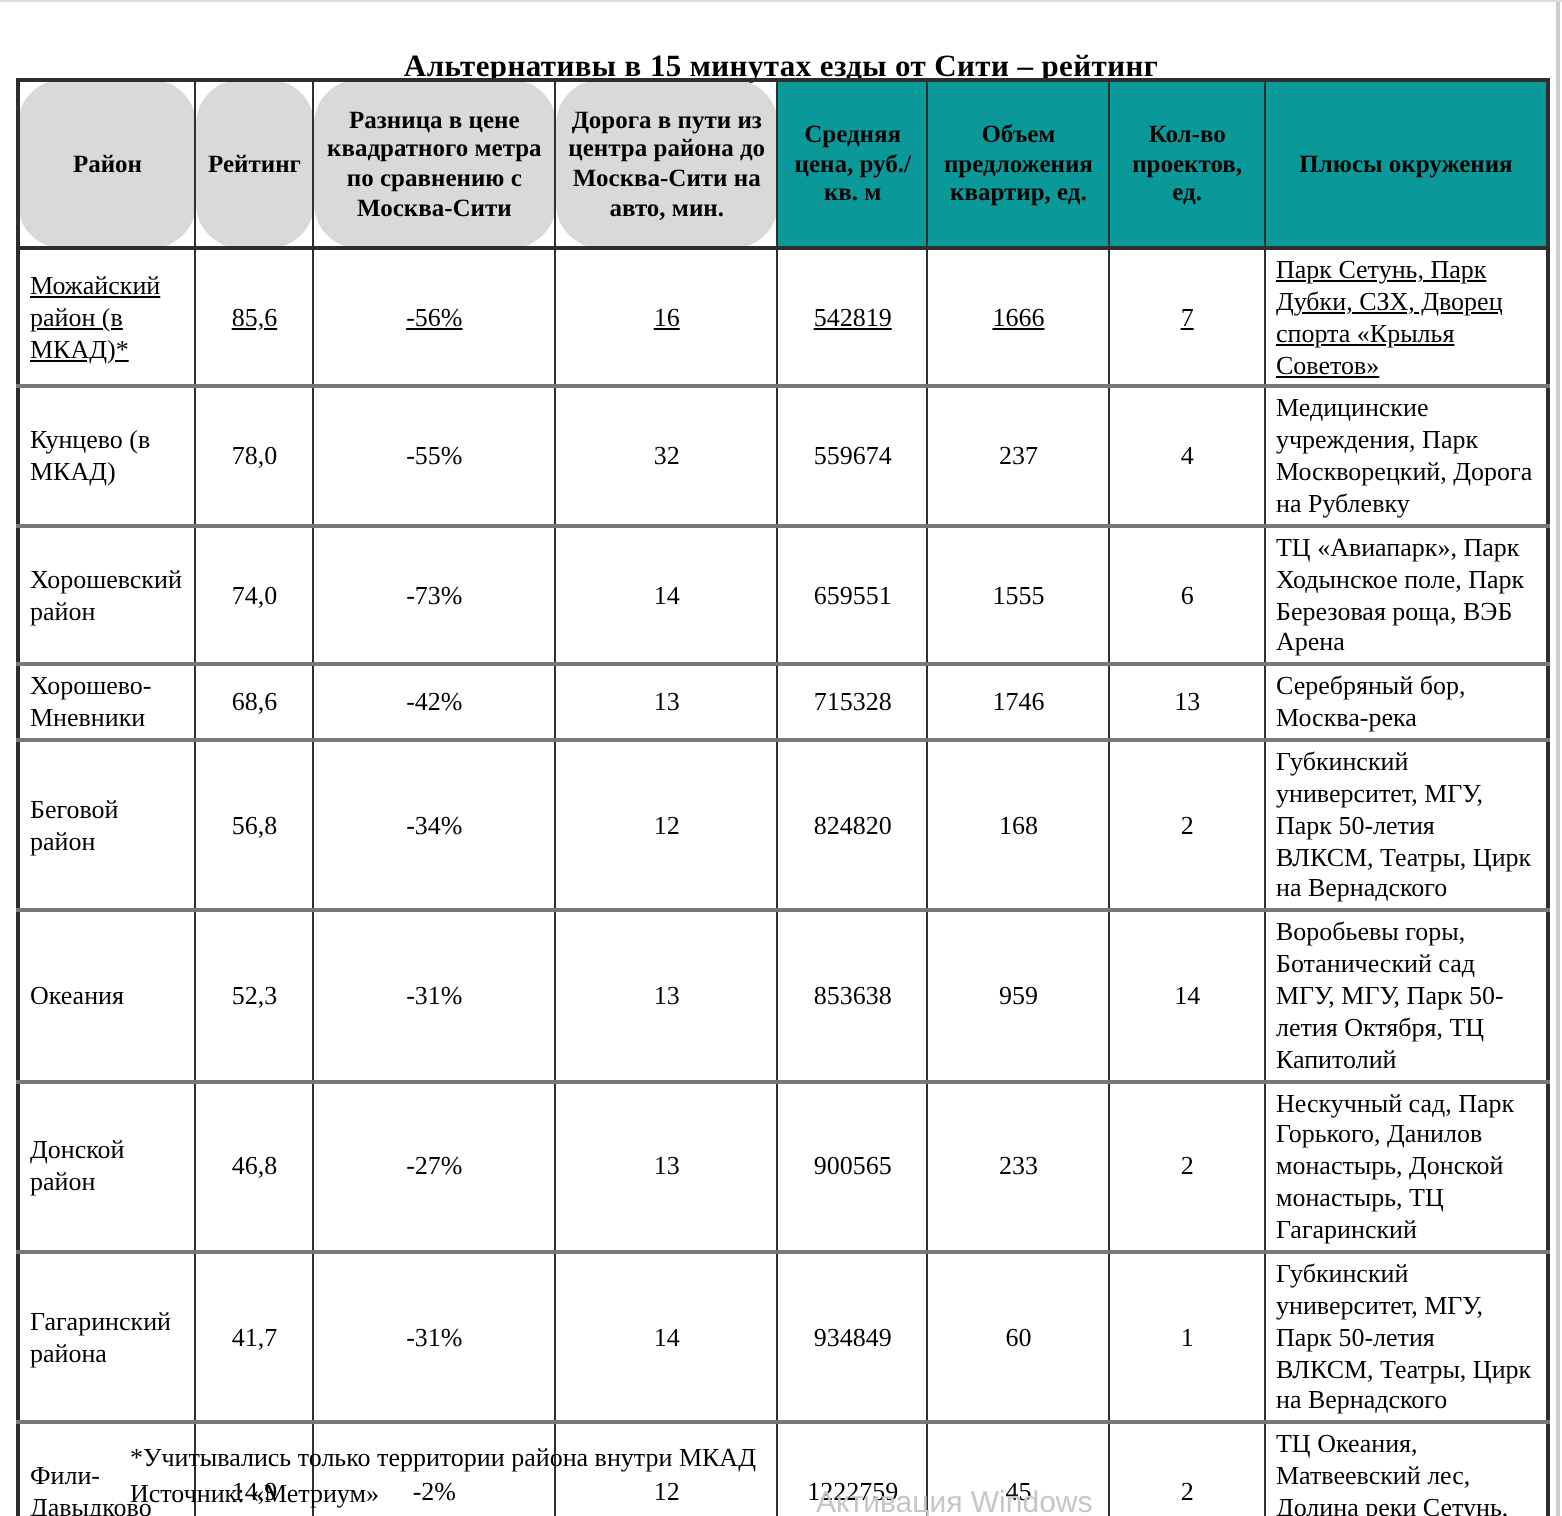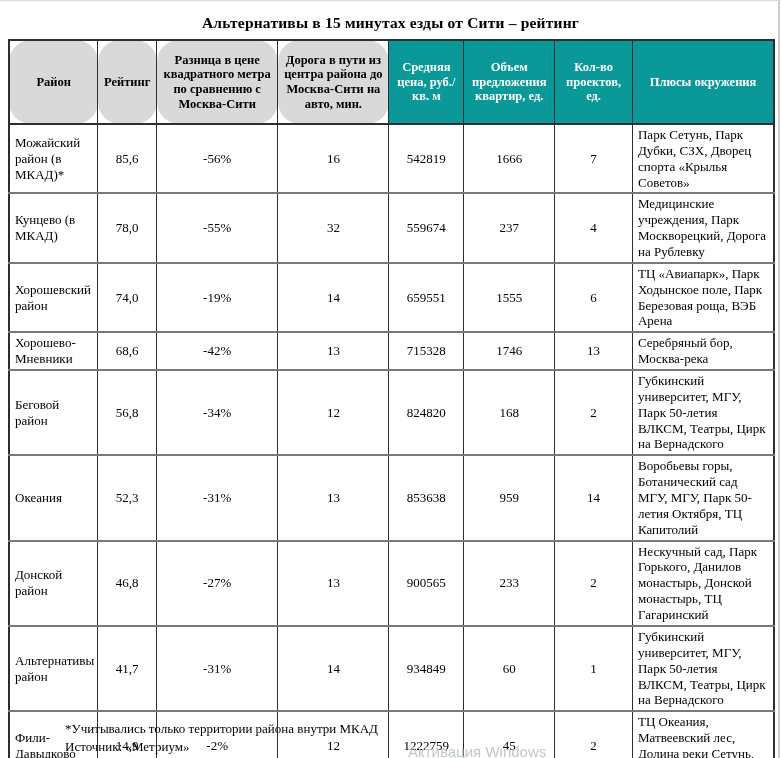--- a/index.html
+++ b/index.html
@@ -19,21 +19,21 @@
     box-sizing: border-box;
   }
   .page::after { 
     content: "";
     position: absolute;
     top: 0; right: 1px;
     width: 2px; height: 100%;
     background: #c9ced2;
   }
   .title {
-    margin: 5px;
+    margin: 16px;
     padding-top: 8px;
     text-align: center;
     font-size: 15.5px;
     font-weight: bold;
     letter-spacing: 0.2px;
   }
   table.rating-table {
     position: absolute;
     left: 8px;
     top: 38px;
@@ -51,32 +51,32 @@
   .rating-table thead th {
     font-weight: bold;
     font-size: 12.5px;
     text-align: center;
     padding: 4px 4px;
     line-height: 1.18;
     height: 74px;
     border-bottom: 2px solid #2e2e2e;
   }
   .rating-table thead th.gray { background: #d9d9d9; color: #000000; border-radius: 22px; }
-  .rating-table thead th.teal { background: #0b9899; color: #ffffff; margin-top: 48px; }
+  .rating-table thead th.teal { background: #0b9899; color: #000000; margin-top: 48px; }
   .rating-table tbody td {
     padding: 2px 5px;
     text-align: center;
     line-height: 1.22;
     border-top: 2px solid #787878;
   }
   .rating-table tbody td:first-child,
   .rating-table tbody td:last-child {
     text-align: left;
   }
-  .rating-table tbody tr:nth-child(1) { height: 65px; }
+  .rating-table tbody tr:nth-child(1) { height: 65px; text-decoration: underline; }
   .rating-table tbody tr:nth-child(2) { height: 65px; }
   .rating-table tbody tr:nth-child(3) { height: 65px; }
   .rating-table tbody tr:nth-child(4) { height: 33px; margin-left: 28px; }
   .rating-table tbody tr:nth-child(5) { height: 81px; }
   .rating-table tbody tr:nth-child(6) { height: 81px; }
   .rating-table tbody tr:nth-child(7) { height: 81px; }
   .rating-table tbody tr:nth-child(8) { height: 69px; }
   .rating-table tbody tr:nth-child(9) { height: 66px; }
   .footnotes {
     position: absolute;
@@ -143,21 +143,21 @@
           <td>-55%</td>
           <td>32</td>
           <td>559674</td>
           <td>237</td>
           <td>4</td>
           <td>Медицинские учреждения, Парк Москворецкий, Дорога на Рублевку</td>
         </tr>
         <tr>
           <td>Хорошевский район</td>
           <td>74,0</td>
-          <td>-19%</td>
+          <td>-73%</td>
           <td>14</td>
           <td>659551</td>
           <td>1555</td>
           <td>6</td>
           <td>ТЦ «Авиапарк», Парк Ходынское поле, Парк Березовая роща, ВЭБ Арена</td>
         </tr>
         <tr>
           <td>Хорошево-Мневники</td>
           <td>68,6</td>
           <td>-42%</td>
@@ -191,21 +191,21 @@
           <td>Донской район</td>
           <td>46,8</td>
           <td>-27%</td>
           <td>13</td>
           <td>900565</td>
           <td>233</td>
           <td>2</td>
           <td>Нескучный сад, Парк Горького, Данилов монастырь, Донской монастырь, ТЦ Гагаринский</td>
         </tr>
         <tr>
-          <td>Альтернативы район</td>
+          <td>Гагаринский района</td>
           <td>41,7</td>
           <td>-31%</td>
           <td>14</td>
           <td>934849</td>
           <td>60</td>
           <td>1</td>
           <td>Губкинский университет, МГУ, Парк 50-летия ВЛКСМ, Театры, Цирк на Вернадского</td>
         </tr>
         <tr>
           <td>Фили-Давыдково</td>

